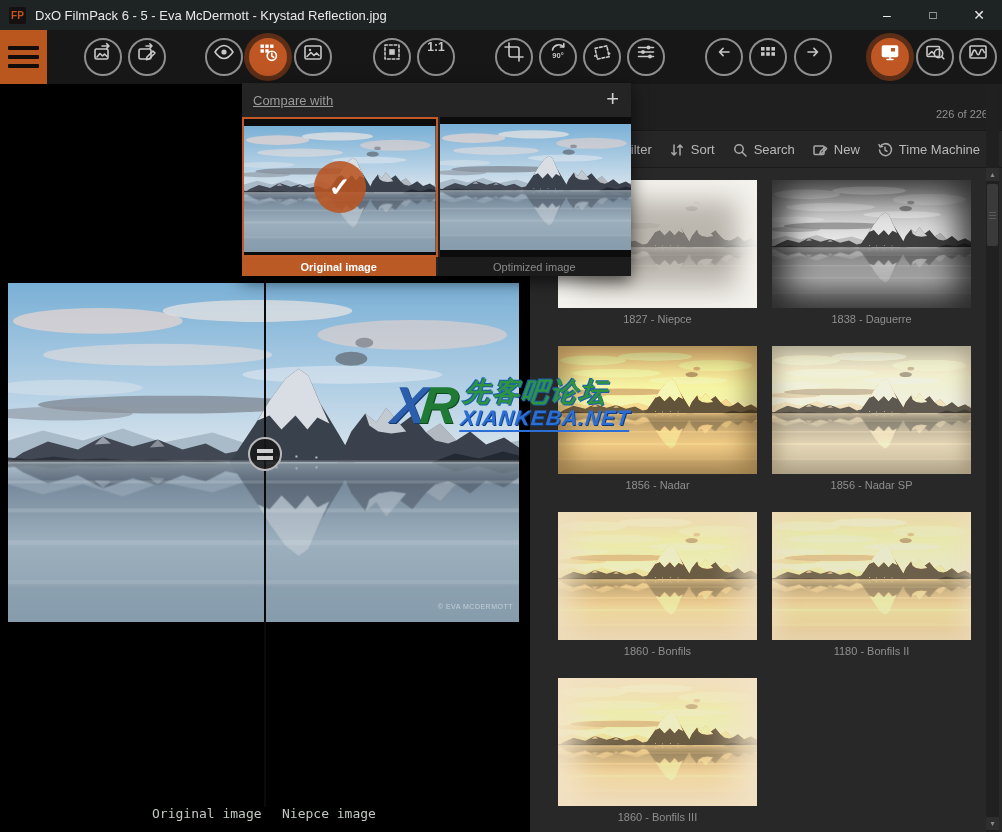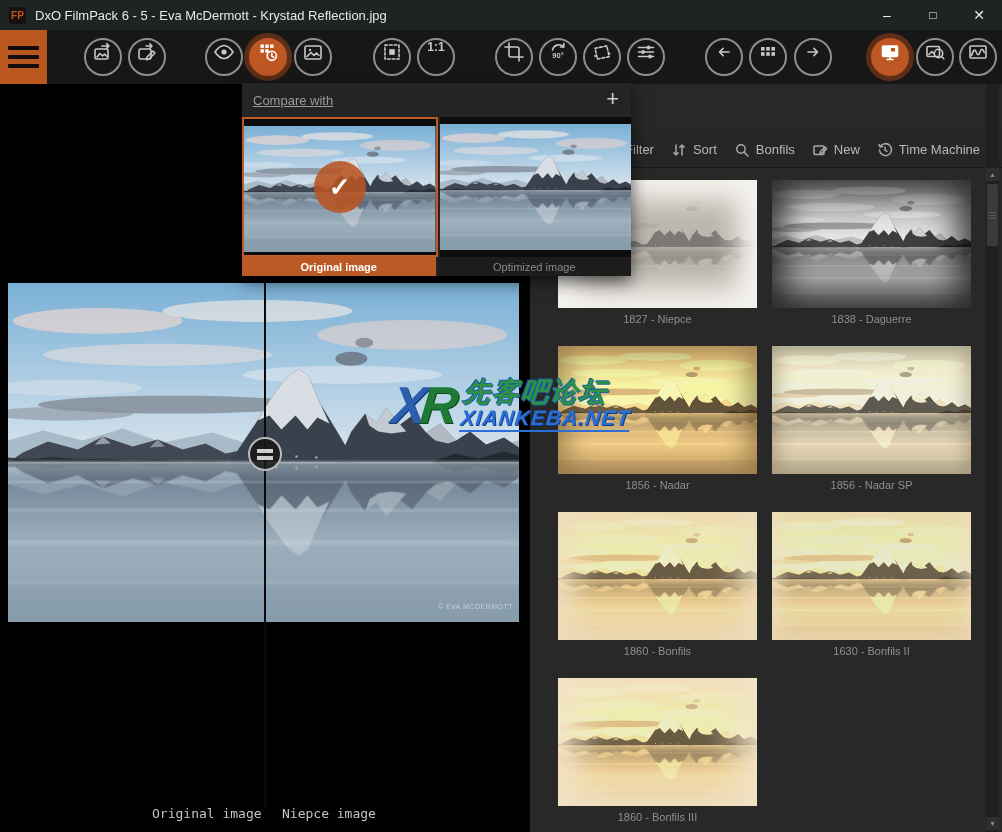--- a/index.html
+++ b/index.html
@@ -349,20 +349,23 @@
   <div class="split-handle">
       <i></i>
       <i></i>
     </div>
   <div class="viewer-labels">
     <span class="orig">Original image</span>
     <span class="curr">Niepce image</span>
   </div>
 
   <div class="rpanel">
+    <div class="rp-top">
+      <div class="rp-count">226 of 226</div>
+    </div>
     <div class="rp-menu">
       <div class="mitem">
         <svg viewBox="0 0 16 16">
             <g fill="#a8a8a8" stroke="none">
               <rect x="2" y="3.2" width="2" height="2"></rect>
               <rect x="2" y="7" width="2" height="2"></rect>
               <rect x="2" y="10.8" width="2" height="2"></rect>
             </g>
             <path d="M6 4.2h8M6 8h8M6 11.8h8"></path>
           </svg>
@@ -373,21 +376,21 @@
             <path d="M5 3v10m0 0L2.8 10.8M5 13l2.2-2.2"></path>
             <path d="M11 13V3m0 0L8.8 5.2M11 3l2.2 2.2"></path>
           </svg>
         <span>Sort</span>
       </div>
       <div class="mitem">
         <svg viewBox="0 0 16 16">
             <circle cx="7" cy="7" r="4.2"></circle>
             <path d="M10.2 10.2L14 14"></path>
           </svg>
-        <span>Bonfils</span>
+        <span>Search</span>
       </div>
       <div class="mitem">
         <svg viewBox="0 0 16 16">
             <rect x="2" y="4" width="10" height="8.5" rx="1"></rect>
             <path d="M8.5 9.5L13 5l1.6 1.6-4.5 4.5-2.1.5z"></path>
           </svg>
         <span>New</span>
       </div>
       <div class="mitem">
         <svg viewBox="0 0 16 16">
@@ -445,21 +448,21 @@
           </div>
         <div class="plabel">1860 - Bonfils</div>
       </div>
       <div class="cell">
         <div class="thumbwrap f-bonfils2">
             <svg viewBox="0 0 512 340" preserveAspectRatio="none">
               <use href="#scene"></use>
             </svg>
             <div class="vig v-bonfils2"></div>
           </div>
-        <div class="plabel">1630 - Bonfils II</div>
+        <div class="plabel">1180 - Bonfils II</div>
       </div>
       <div class="cell">
         <div class="thumbwrap f-bonfils3">
             <svg viewBox="0 0 512 340" preserveAspectRatio="none">
               <use href="#scene"></use>
             </svg>
             <div class="vig v-bonfils3"></div>
           </div>
         <div class="plabel">1860 - Bonfils III</div>
       </div>

